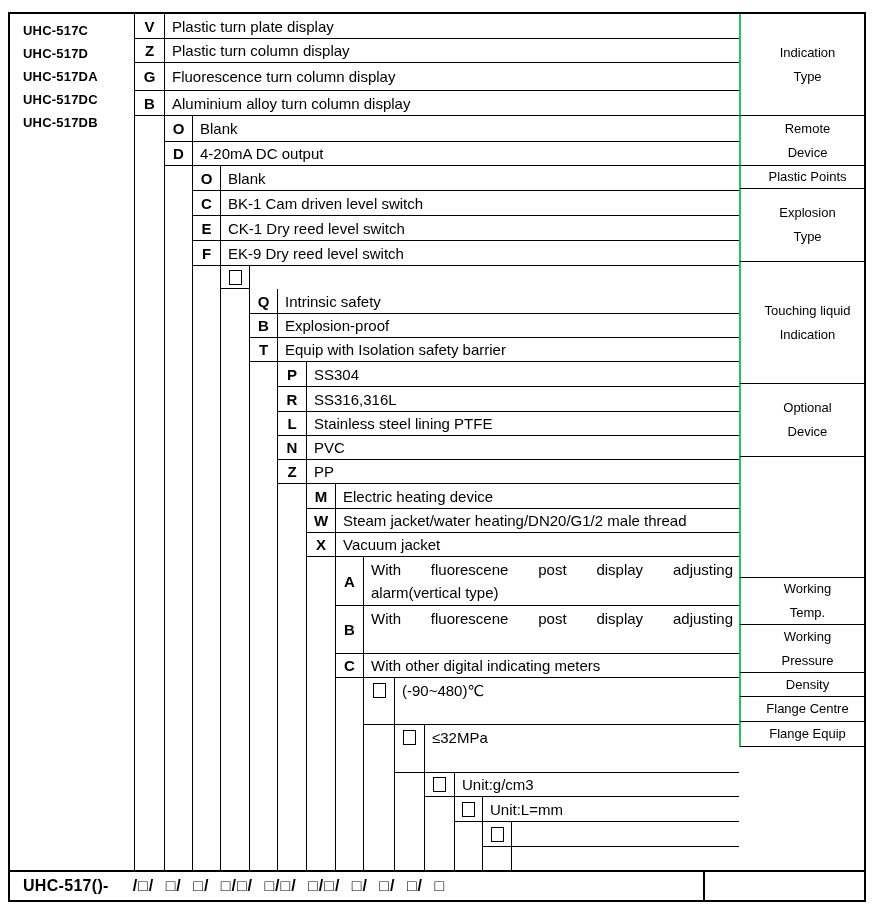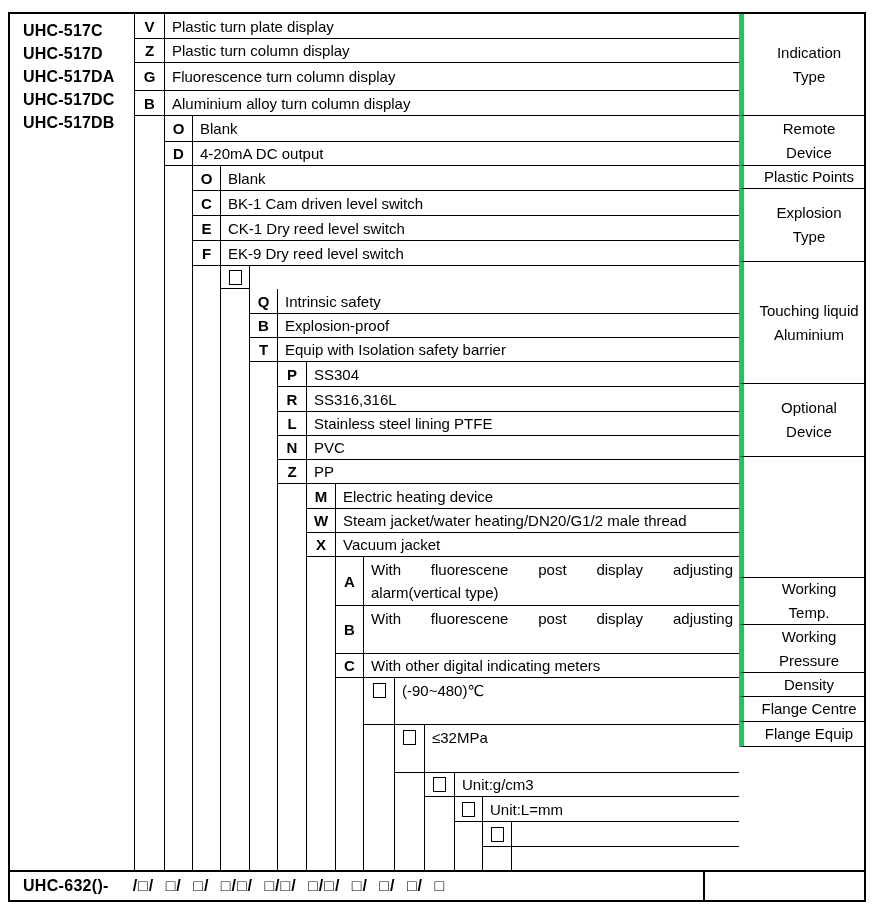--- a/index.html
+++ b/index.html
@@ -16,21 +16,21 @@
     width:858px;
     border:2px solid #000;
     background:#fff;
   }
   .body-area{position:relative;height:856px;}
   
   .model-cell{
     position:absolute;left:0;top:0;width:125px;height:856px;
     border-right:1px solid #000;
     padding:5px 0 0 13px;
-    font-weight:bold;font-size:16px;line-height:23px;
+    font-weight:bold;font-size:13px;line-height:23px;
     letter-spacing:.2px;
   }
   
   .main{position:absolute;left:125px;top:0;width:604px;}
   .row{display:flex;width:100%;}
   .sp{display:block;height:100%;border-right:1px solid #000;flex:0 0 auto;}
   .code{
     flex:0 0 auto;height:100%;
     border-right:1px solid #000;border-bottom:1px solid #000;
     display:flex;align-items:center;justify-content:center;
@@ -48,23 +48,23 @@
   .desc.wrap2{display:block;white-space:normal;padding-top:1px;line-height:23px;}
   .jline{text-align:justify;text-align-last:justify;}
   .open{flex:1 1 auto;height:100%;}
   .w1{width:30px}.w2{width:28px}.w3{width:28px}.w4{width:29px}.w5{width:28px}
   .w6{width:29px}.w7{width:29px}.w8{width:28px}.w9{width:31px}.w10{width:30px}
   .w11{width:30px}.w12{width:28px}.w13{width:29px}
   .cbox{display:inline-block;width:13px;height:15px;border:1px solid #000;background:#fff;}
   
   .labels{position:absolute;left:729px;top:0;width:125px;}
   .lcell{
-    border-left:5px solid #22c55e;border-bottom:1px solid #000;
+    border-left:2px solid #22c55e;border-bottom:1px solid #000;
     display:flex;align-items:center;justify-content:center;
-    text-align:center;font-size:15px;line-height:24px;
+    text-align:center;font-size:13px;line-height:24px;
     white-space:pre-line;
     padding-left:10px;
   }
   
   .footer{display:flex;height:30px;border-top:2px solid #000;font-weight:bold;font-size:16px;}
   .f-left{flex:1 1 auto;display:flex;align-items:center;padding-left:13px;}
   .f-prefix{letter-spacing:.3px;}
   .f-pattern{margin-left:24px;word-spacing:6px;letter-spacing:1px;}
   .f-right{flex:0 0 161px;border-left:2px solid #000;}
 </style>
@@ -392,34 +392,34 @@
 
     <div class="labels">
       <div class="lcell" style="height:102px">Indication
 Type</div>
       <div class="lcell" style="height:50px">Remote
 Device</div>
       <div class="lcell" style="height:23px">Plastic Points</div>
       <div class="lcell" style="height:73px">Explosion
 Type</div>
       <div class="lcell" style="height:122px">Touching liquid
-Aluminium</div>
+Indication</div>
       <div class="lcell" style="height:73px">Optional
 Device</div>
       <div class="lcell" style="height:121px"></div>
       <div class="lcell" style="height:47px">Working
 Temp.</div>
       <div class="lcell" style="height:48px">Working
 Pressure</div>
       <div class="lcell" style="height:24px">Density</div>
       <div class="lcell" style="height:25px">Flange Centre</div>
       <div class="lcell" style="height:25px">Flange Equip</div>
     </div>
   </div>
 
   <div class="footer">
     <div class="f-left">
-      <span class="f-prefix">UHC-632()-</span>
+      <span class="f-prefix">UHC-517()-</span>
       <span class="f-pattern">/□/ □/ □/ □/□/ □/□/ □/□/ □/ □/ □/ □</span>
     </div>
     <div class="f-right"></div>
   </div>
 </div>
 
 </body></html>

